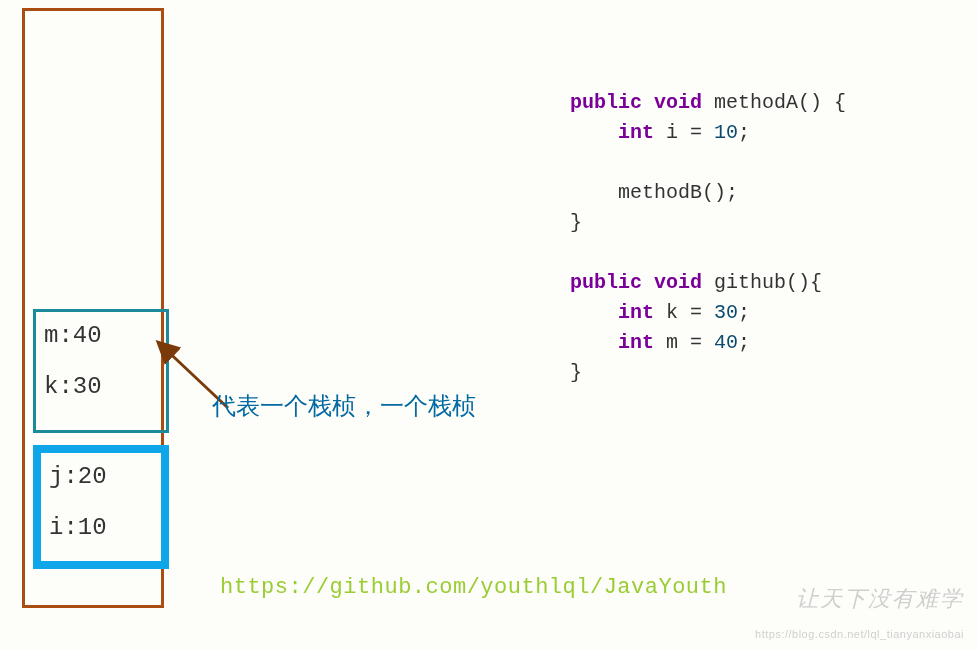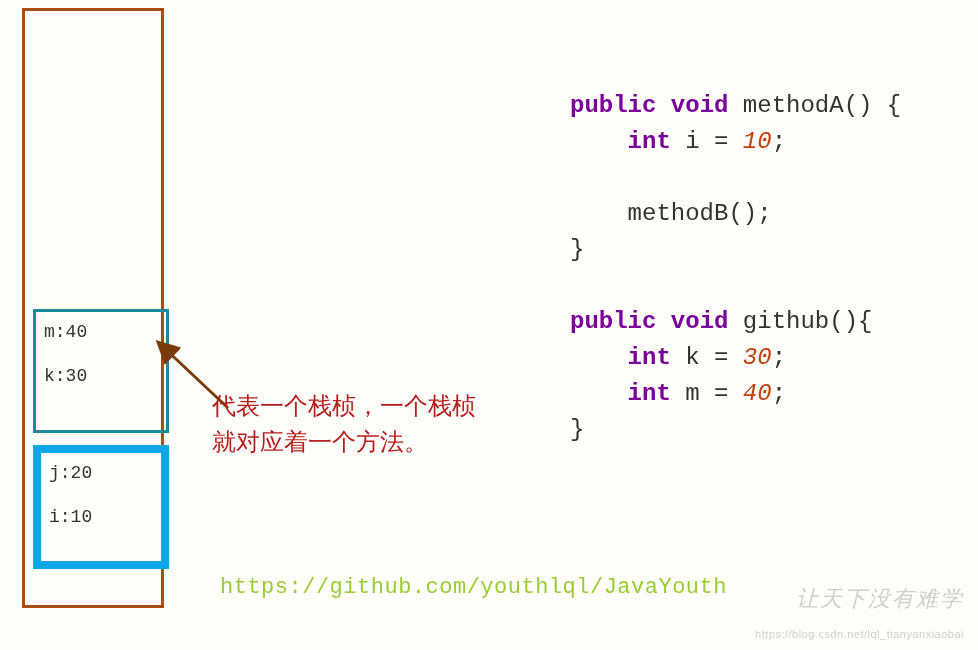--- a/index.html
+++ b/index.html
@@ -18,21 +18,21 @@
       width: 142px;
       height: 600px;
       border: 3px solid #a94d13;
     }
     .frame {
       position: absolute;
       left: 8px;
       width: 136px;
       padding: 10px 8px 2px 8px;
       font-family: "Courier New", monospace;
-      font-size: 18px;
+      font-size: 24px;
       color: #333;
       line-height: 1.2;
     }
     .frame-top {
       top: 298px;
       border: 3px solid #1b8a9a;
       height: 124px;
     }
     .frame-bottom {
       top: 434px;
@@ -41,45 +41,45 @@
     }
     .frame-line {
       margin-bottom: 22px;
     }
     .frame-line:last-child { margin-bottom: 0; }
     .annotation {
       position: absolute;
       left: 212px;
       top: 388px;
       font-size: 24px;
-      color: #b91c1c;
+      color: #0369a1;
       line-height: 1.5;
     }
     .url-text {
       position: absolute;
       left: 220px;
       top: 575px;
       font-family: "Courier New", monospace;
       font-size: 22px;
       color: #9acd32;
       letter-spacing: 0.5px;
     }
     .code-block {
       position: absolute;
       left: 570px;
       top: 88px;
       font-family: Consolas, "Courier New", monospace;
-      font-size: 24px;
+      font-size: 20px;
       line-height: 1.5;
       color: #333;
     }
     .code-line { white-space: pre; }
     .kw-vis { color: #7a0099; font-weight: bold; }
     .kw-type { color: #7a0099; font-weight: bold; }
-    .num { color: #c2410c; font-style: italic; }
+    .num { color: #0c4a6e; }
     .arrow-svg {
       position: absolute;
       left: 150px;
       top: 330px;
       width: 90px;
       height: 90px;
     }
     .watermark1 {
       position: absolute;
       right: 14px;
@@ -117,21 +117,20 @@
   <defs>
     <marker id="ah" markerWidth="8" markerHeight="8" refX="6" refY="4" orient="auto">
       <path d="M0,0 L8,4 L0,8 Z" fill="#7a3a0a"></path>
     </marker>
   </defs>
   <line x1="78" y1="78" x2="10" y2="14" stroke="#7a3a0a" stroke-width="3" marker-end="url(#ah)"></line>
 </svg>
 
 <div class="annotation">
   <div>代表一个栈桢，一个栈桢</div>
-  <div>就对应着一个方法。</div>
 </div>
 
 <div class="url-text">https://github.com/youthlql/JavaYouth</div>
 
 <div class="code-block">
   <div class="code-line"><span class="kw-vis">public</span> <span class="kw-type">void</span><span> methodA() {</span></div>
   <div class="code-line">    <span class="kw-type">int</span><span> i = </span><span class="num">10</span>;</div>
   <div class="code-line"> </div>
   <div class="code-line">    <span>methodB();</span></div>
   <div class="code-line"><span>}</span></div>

